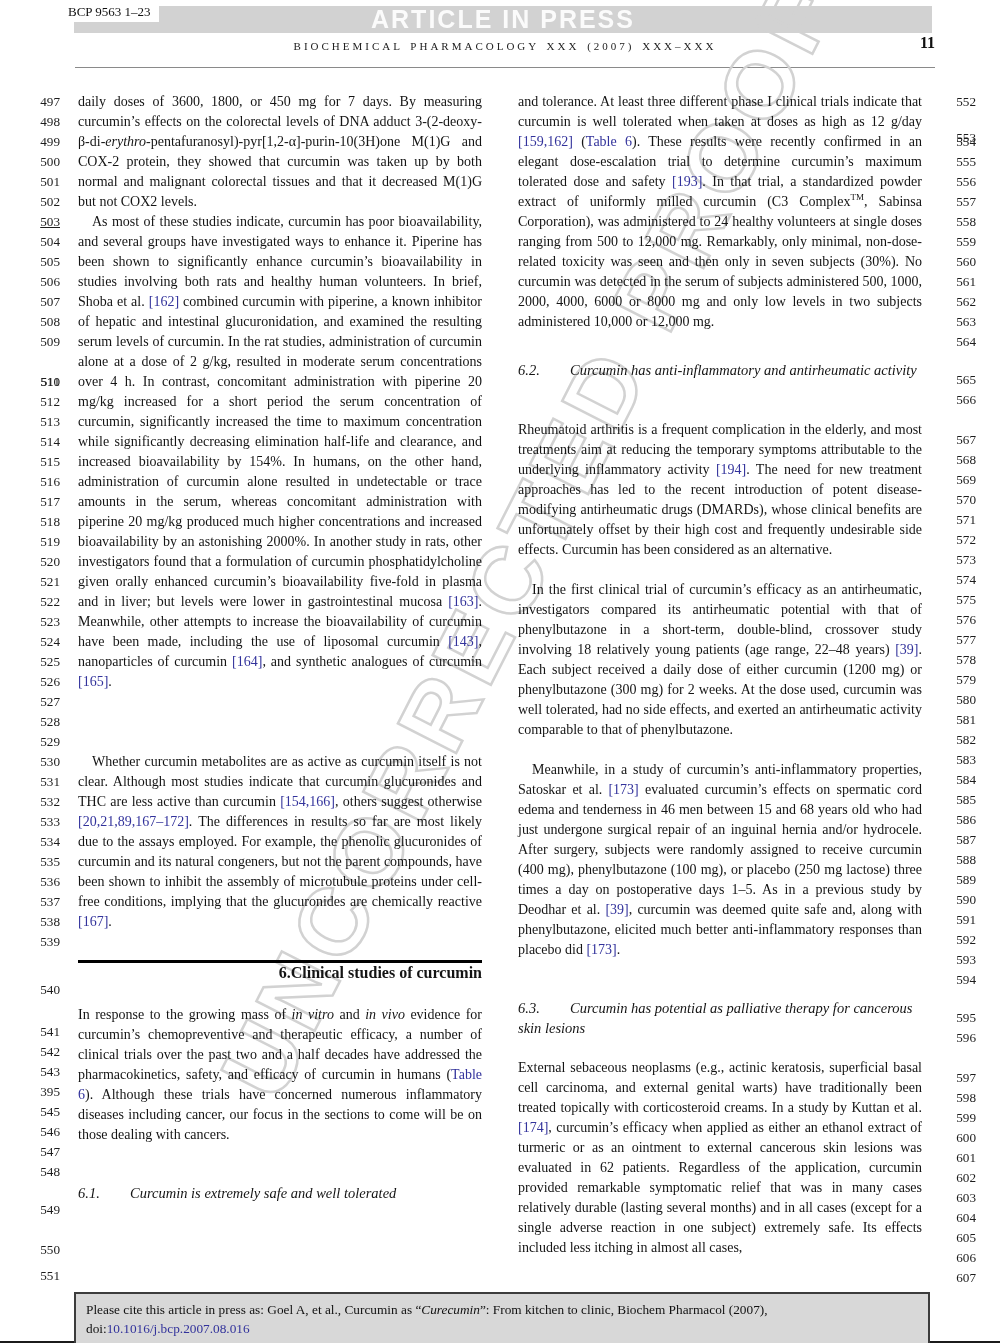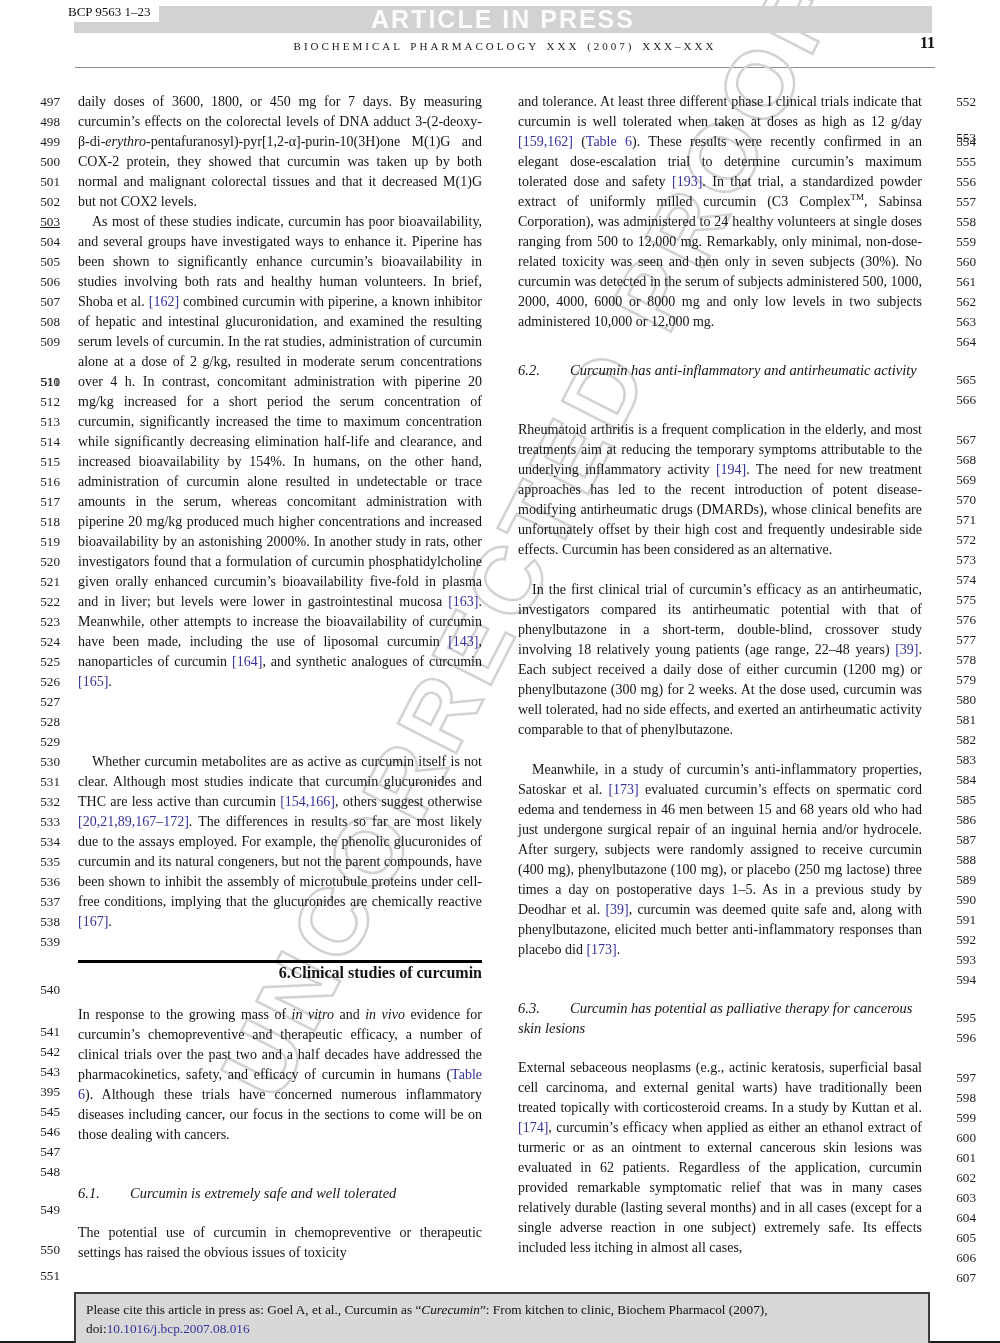--- a/index.html
+++ b/index.html
@@ -196,21 +196,20 @@
       <div class="lnum" style="top: 1268px;">607</div>
     </div>
 
   <div class="col" id="col-left">
       <p class="para" style="min-height: 120px;">daily doses of 3600, 1800, or 450 mg for 7 days. By measuring curcumin’s effects on the colorectal levels of DNA adduct 3-(2-deoxy-β-di-<span class="seg-i">erythro</span>-pentafuranosyl)-pyr[1,2-α]-purin-10(3H)one M(1)G and COX-2 protein, they showed that curcumin was taken up by both normal and malignant colorectal tissues and that it decreased M(1)G but not COX2 levels.</p>
       <p class="para indent" style="min-height: 540px;">As most of these studies indicate, curcumin has poor bioavailability, and several groups have investigated ways to enhance it. Piperine has been shown to significantly enhance curcumin’s bioavailability in studies involving both rats and healthy human volunteers. In brief, Shoba et al. <span class="seg-ref">[162]</span> combined curcumin with piperine, a known inhibitor of hepatic and intestinal glucuronidation, and examined the resulting serum levels of curcumin. In the rat studies, administration of curcumin alone at a dose of 2 g/kg, resulted in moderate serum concentrations over 4 h. In contrast, concomitant administration with piperine 20 mg/kg increased for a short period the serum concentration of curcumin, significantly increased the time to maximum concentration while significantly decreasing elimination half-life and clearance, and increased bioavailability by 154%. In humans, on the other hand, administration of curcumin alone resulted in undetectable or trace amounts in the serum, whereas concomitant administration with piperine 20 mg/kg produced much higher concentrations and increased bioavailability by an astonishing 2000%. In another study in rats, other investigators found that a formulation of curcumin phosphatidylcholine given orally enhanced curcumin’s bioavailability five-fold in plasma and in liver; but levels were lower in gastrointestinal mucosa <span class="seg-ref">[163]</span>. Meanwhile, other attempts to increase the bioavailability of curcumin have been made, including the use of liposomal curcumin <span class="seg-ref">[143]</span>, nanoparticles of curcumin <span class="seg-ref">[164]</span>, and synthetic analogues of curcumin <span class="seg-ref">[165]</span>.</p>
       <p class="para indent" style="min-height: 200px;">Whether curcumin metabolites are as active as curcumin itself is not clear. Although most studies indicate that curcumin glucuronides and THC are less active than curcumin <span class="seg-ref">[154,166]</span>, others suggest otherwise <span class="seg-ref">[20,21,89,167–172]</span>. The differences in results so far are most likely due to the assays employed. For example, the phenolic glucuronides of curcumin and its natural congeners, but not the parent compounds, have been shown to inhibit the assembly of microtubule proteins under cell-free conditions, implying that the glucuronides are chemically reactive <span class="seg-ref">[167]</span>.</p>
       <div class="h1" style="min-height: 20px;"><span class="hnum">6.</span><span class="htitle">Clinical studies of curcumin</span></div>
       <p class="para" style="min-height: 160px;">In response to the growing mass of <span class="seg-i">in vitro</span> and <span class="seg-i">in vivo</span> evidence for curcumin’s chemopreventive and therapeutic efficacy, a number of clinical trials over the past two and a half decades have addressed the pharmacokinetics, safety, and efficacy of curcumin in humans (<span class="seg-tref">Table 6</span>). Although these trials have concerned numerous inflammatory diseases including cancer, our focus in the sections to come will be on those dealing with cancers.</p>
       <div class="h2" style="min-height: 20px;"><span class="hnum">6.1.</span><span class="htitle">Curcumin is extremely safe and well tolerated</span></div>
-      <p class="para" style="min-height: 40px;">The potential use of curcumin in chemopreventive or therapeutic settings has raised the obvious issues of toxicity</p>
     </div>
   <div class="col" id="col-right">
       <p class="para" style="min-height: 260px;">and tolerance. At least three different phase I clinical trials indicate that curcumin is well tolerated when taken at doses as high as 12 g/day <span class="seg-ref">[159,162]</span> (<span class="seg-tref">Table 6</span>). These results were recently confirmed in an elegant dose-escalation trial to determine curcumin’s maximum tolerated dose and safety <span class="seg-ref">[193]</span>. In that trial, a standardized powder extract of uniformly milled curcumin (C3 Complex<sup class="seg-sup">TM</sup>, Sabinsa Corporation), was administered to 24 healthy volunteers at single doses ranging from 500 to 12,000 mg. Remarkably, only minimal, non-dose-related toxicity was seen and then only in seven subjects (30%). No curcumin was detected in the serum of subjects administered 500, 1000, 2000, 4000, 6000 or 8000 mg and only low levels in two subjects administered 10,000 or 12,000 mg.</p>
       <div class="h2" style="min-height: 40px; margin-top: 8px;"><span class="hnum">6.2.</span><span class="htitle">Curcumin has anti-inflammatory and antirheumatic activity</span></div>
       <p class="para" style="min-height: 160px;">Rheumatoid arthritis is a frequent complication in the elderly, and most treatments aim at reducing the temporary symptoms attributable to the underlying inflammatory activity <span class="seg-ref">[194]</span>. The need for new treatment approaches has led to the recent introduction of potent disease-modifying antirheumatic drugs (DMARDs), whose clinical benefits are unfortunately offset by their high cost and frequently undesirable side effects. Curcumin has been considered as an alternative.</p>
       <p class="para indent" style="min-height: 180px;">In the first clinical trial of curcumin’s efficacy as an antirheumatic, investigators compared its antirheumatic potential with that of phenylbutazone in a short-term, double-blind, crossover study involving 18 relatively young patients (age range, 22–48 years) <span class="seg-ref">[39]</span>. Each subject received a daily dose of either curcumin (1200 mg) or phenylbutazone (300 mg) for 2 weeks. At the dose used, curcumin was well tolerated, had no side effects, and exerted an antirheumatic activity comparable to that of phenylbutazone.</p>
       <p class="para indent" style="min-height: 220px;">Meanwhile, in a study of curcumin’s anti-inflammatory properties, Satoskar et al. <span class="seg-ref">[173]</span> evaluated curcumin’s effects on spermatic cord edema and tenderness in 46 men between 15 and 68 years old who had just undergone surgical repair of an inguinal hernia and/or hydrocele. After surgery, subjects were randomly assigned to receive curcumin (400 mg), phenylbutazone (100 mg), or placebo (250 mg lactose) three times a day on postoperative days 1–5. As in a previous study by Deodhar et al. <span class="seg-ref">[39]</span>, curcumin was deemed quite safe and, along with phenylbutazone, elicited much better anti-inflammatory responses than placebo did <span class="seg-ref">[173]</span>.</p>
       <div class="h2" style="min-height: 40px;"><span class="hnum">6.3.</span><span class="htitle">Curcumin has potential as palliative therapy for cancerous skin lesions</span></div>
       <p class="para" style="min-height: 220px;">External sebaceous neoplasms (e.g., actinic keratosis, superficial basal cell carcinoma, and external genital warts) have traditionally been treated topically with corticosteroid creams. In a study by Kuttan et al. <span class="seg-ref">[174]</span>, curcumin’s efficacy when applied as either an ethanol extract of turmeric or as an ointment to external cancerous skin lesions was evaluated in 62 patients. Regardless of the application, curcumin provided remarkable symptomatic relief that was in many cases relatively durable (lasting several months) and in all cases (except for a single adverse reaction in one subject) extremely safe. Its effects included less itching in almost all cases,</p>
     </div>

